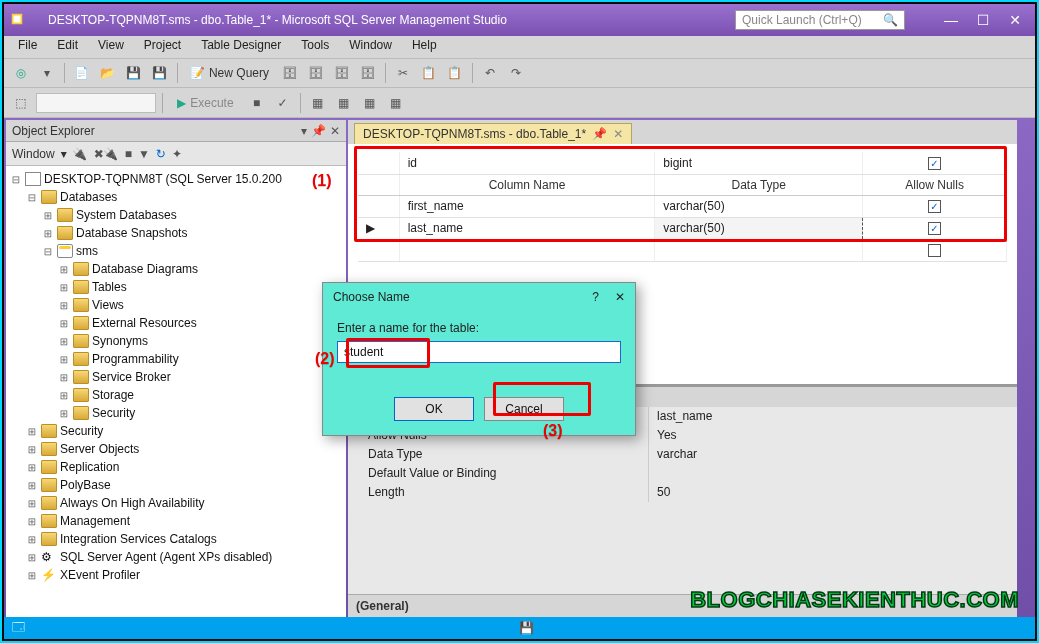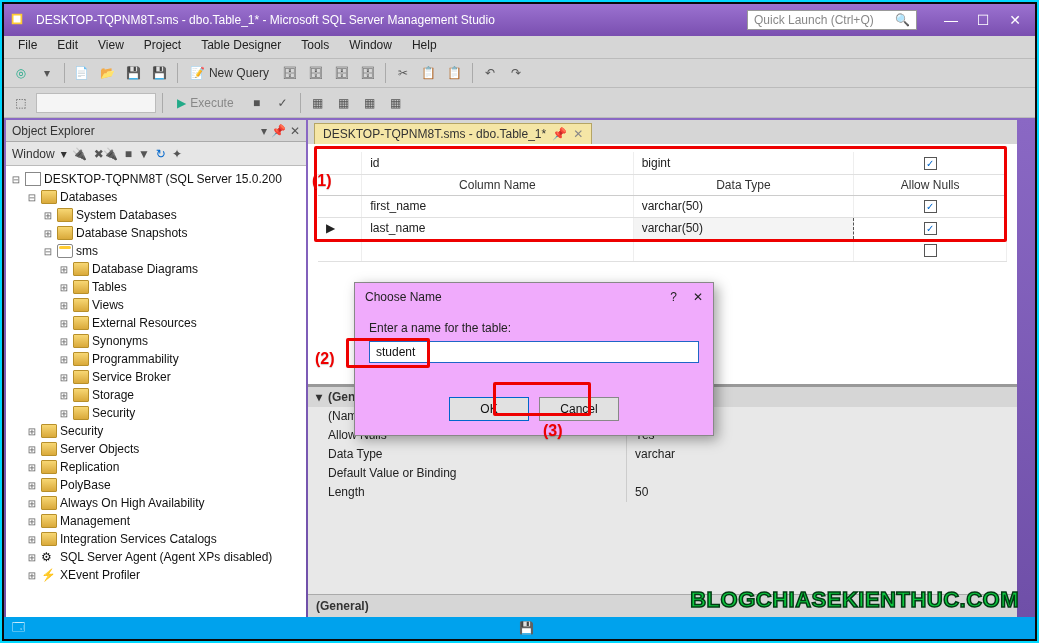--- a/index.html
+++ b/index.html
@@ -1,36 +1,36 @@
 <!DOCTYPE html>
 <html><head>
 <meta charset="utf-8">
 <style>
 *{box-sizing:border-box;margin:0;padding:0;font-family:"Segoe UI",Tahoma,sans-serif;font-size:12px}
 body{background:#0a0a0a;width:1039px;height:643px;overflow:hidden;position:relative}
 .outer-frame{position:absolute;inset:0;border:2px solid #00d8ff;padding:0}
 .window{position:absolute;inset:2px;background:#d6d6d6;display:flex;flex-direction:column}
-.titlebar{background:#8a5fc0;background:linear-gradient(#9b72d0,#7a4fb0);color:#fff;height:28px;display:flex;align-items:center;padding:16px 6px;gap:12px}
+.titlebar{background:#8a5fc0;background:linear-gradient(#9b72d0,#7a4fb0);color:#fff;height:28px;display:flex;align-items:center;padding:16px 6px;gap:24px}
 .titlebar .title{flex:1;white-space:nowrap;overflow:hidden}
 .ql{background:#fff;color:#888;height:20px;width:170px;padding:2px 6px;border:1px solid #999;display:flex;align-items:center;justify-content:space-between}
 .ql span{color:#888}
 .win-btns{display:flex;gap:4px;margin-left:8px}
 .win-btn{width:28px;height:20px;display:flex;align-items:center;justify-content:center;color:#fff;font-size:14px}
 .menubar{background:#d6d6d6;height:22px;display:flex;align-items:flex-end;padding:4px 6px;gap:4px}
 .menubar span{padding:2px 8px;color:#222}
 .toolbar{background:#d6d6d6;height:30px;border-top:1px solid #bbb;border-bottom:1px solid #bbb;display:flex;align-items:center;padding:0 6px;gap:4px}
 .tb-btn{width:22px;height:22px;display:flex;align-items:center;justify-content:center;color:#555;border:1px solid transparent}
 .tb-btn.green{color:#2a8}
 .tb-sep{width:1px;height:20px;background:#aaa;margin:0 2px}
 .newq{padding:2px 6px;display:flex;align-items:center;gap:4px;color:#333}
 .toolbar2{background:#d6d6d6;height:30px;border-bottom:1px solid #bbb;display:flex;align-items:center;padding:0 6px;gap:4px;color:#888}
 .exec{padding:2px 8px;display:flex;align-items:center;gap:4px}
 .body{flex:1;display:flex;background:#7e5db8;background:linear-gradient(#8a68c4,#6f4fa8);padding:2px 0 0 0;min-height:0}
 .panel{background:#cfcfcf;display:flex;flex-direction:column;margin:0 2px}
-.oe{width:300px}
+.oe{width:340px}
 .panel-head{background:#d6d6d6;color:#333;height:22px;display:flex;align-items:center;padding:0 6px;justify-content:space-between;border-bottom:1px solid #aaa}
 .panel-head .pins{display:flex;gap:4px;color:#555}
 .oe-toolbar{background:#e6e6e6;height:24px;display:flex;align-items:center;padding:0 6px;gap:6px;border-bottom:1px solid #bbb}
 .oe-toolbar span{color:#333}
 .oe-toolbar .ic{color:#555}
 .tree{flex:1;background:#fff;overflow:hidden;padding:4px 0;color:#111}
 .tn{display:flex;align-items:center;height:18px;white-space:nowrap}
 .tn .exp{width:12px;text-align:center;color:#666;font-size:10px}
 .tn .ficon{width:16px;height:14px;margin:0 3px;display:inline-block}
 .folder{background:linear-gradient(#f7d774,#d9a93a);border:1px solid #b8902a;border-radius:1px}
@@ -53,21 +53,21 @@
 .selcell{border:1px dashed #555!important;background:#f4f4f4}
 .props-area{flex:1;display:flex;flex-direction:column;background:#e8e8e8;border-top:3px solid #999;position:relative;min-height:0}
 .prop-head{background:#d6d6d6;padding:3px 8px;display:flex;align-items:center;gap:6px;color:#333;font-weight:600}
 .prop-grid{flex:1;background:#e8e8e8;overflow:hidden}
 .prop-row{display:flex;height:19px}
 .prop-row .pk{width:45%;padding:2px 20px;color:#222;border-right:1px solid #ccc}
 .prop-row .pv{flex:1;padding:2px 8px;color:#222}
 .prop-footer{background:#d6d6d6;padding:4px 8px;font-weight:600;color:#333;border-top:1px solid #aaa}
 .statusbar{background:#00a2ed;height:22px;display:flex;align-items:center;padding:0 8px;color:#fff}
 .statusbar .sqico{position:absolute;left:50%}
-.dialog{position:absolute;left:354px;top:282px;width:360px;background:#f0abfc;border:1px solid #888;box-shadow:4px 4px 12px rgba(0,0,0,.35);z-index:50}
+.dialog{position:absolute;left:322px;top:282px;width:314px;background:#5eead4;border:1px solid #888;box-shadow:4px 4px 12px rgba(0,0,0,.35);z-index:50}
 .dlg-title{height:28px;display:flex;align-items:center;padding:0 10px;justify-content:space-between;color:#222}
 .dlg-title .r{display:flex;gap:16px;color:#222;font-size:14px}
 .dlg-body{padding:10px 14px 14px}
 .dlg-lbl{color:#222;margin-bottom:6px}
 .dlg-inp{width:100%;height:22px;border:1px solid #1e66c7;padding:2px 6px;background:#fff;color:#111}
 .red-inp-box{border:3px solid #e00;position:absolute;left:346px;top:338px;width:84px;height:30px;border-radius:2px;z-index:60;pointer-events:none}
 .dlg-btns{display:flex;justify-content:center;gap:10px;margin-top:34px}
 .dlg-btn{width:80px;height:24px;border:1px solid #888;background:#e1e1e1;color:#111;display:flex;align-items:center;justify-content:center}
 .dlg-btn.ok{border:1px solid #0066cc;background:#e1e1e1}
 .red-ok-box{border:3px solid #e00;position:absolute;left:493px;top:382px;width:98px;height:34px;border-radius:2px;z-index:60;pointer-events:none}

